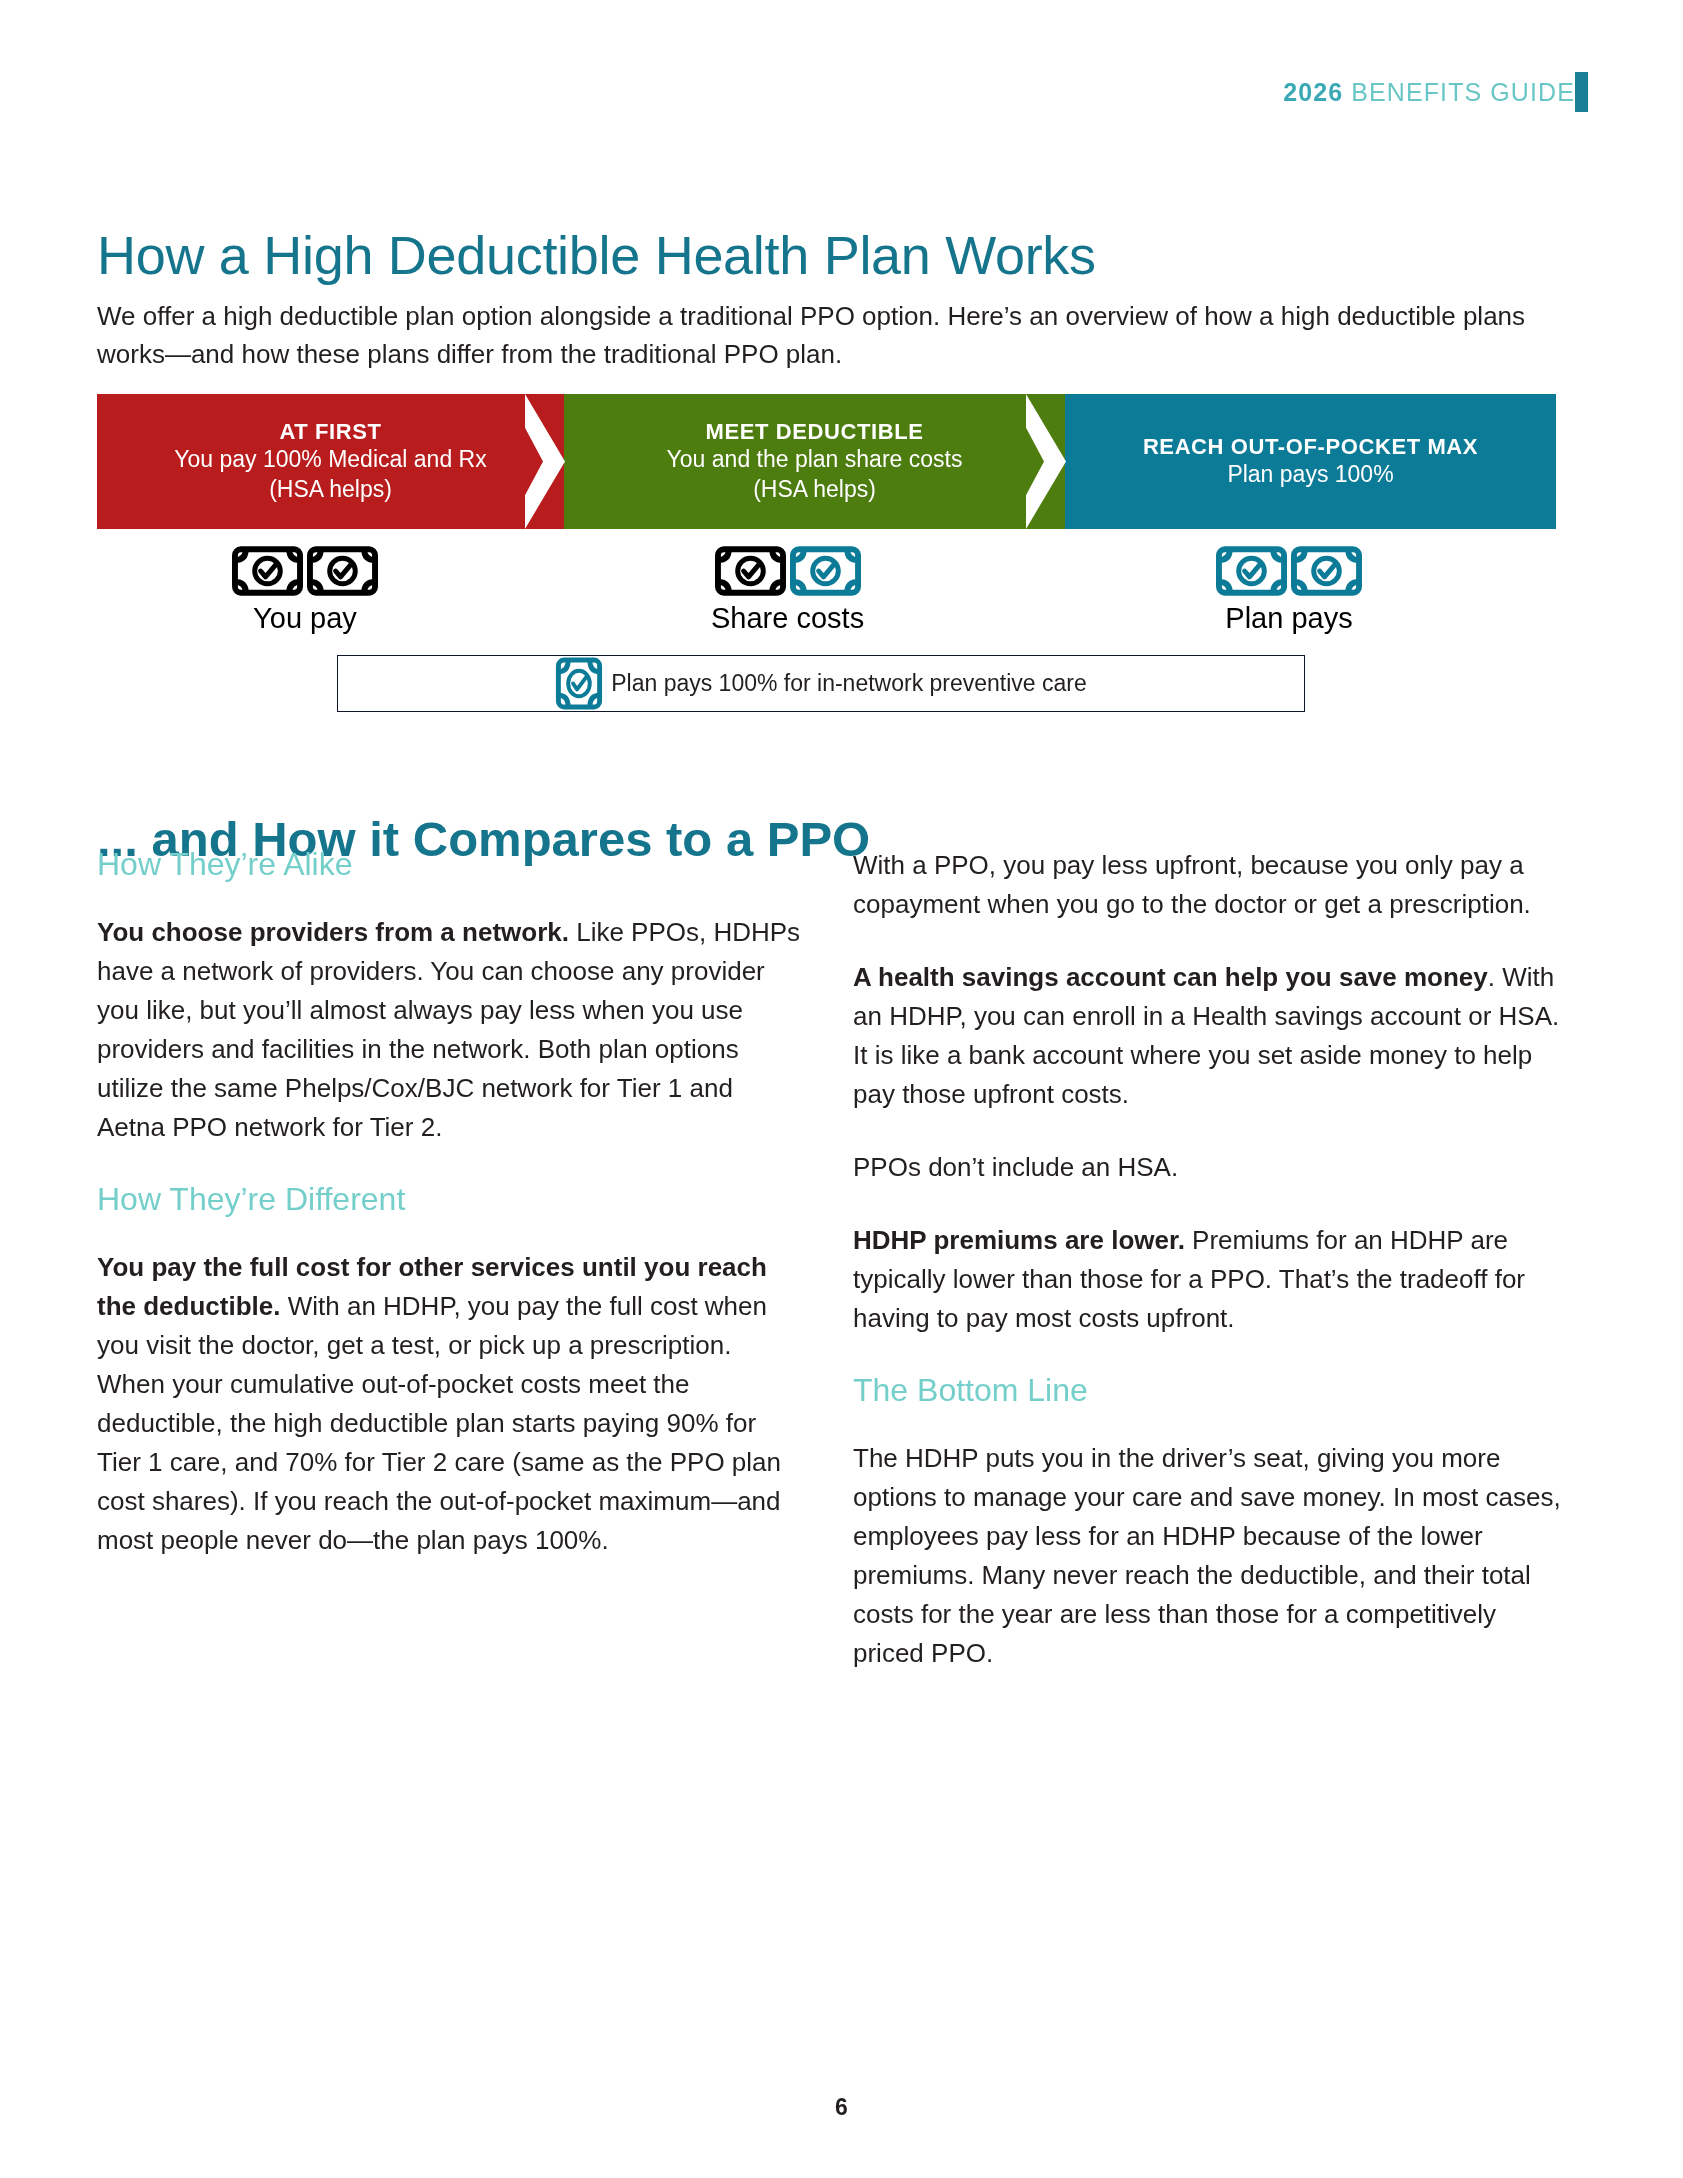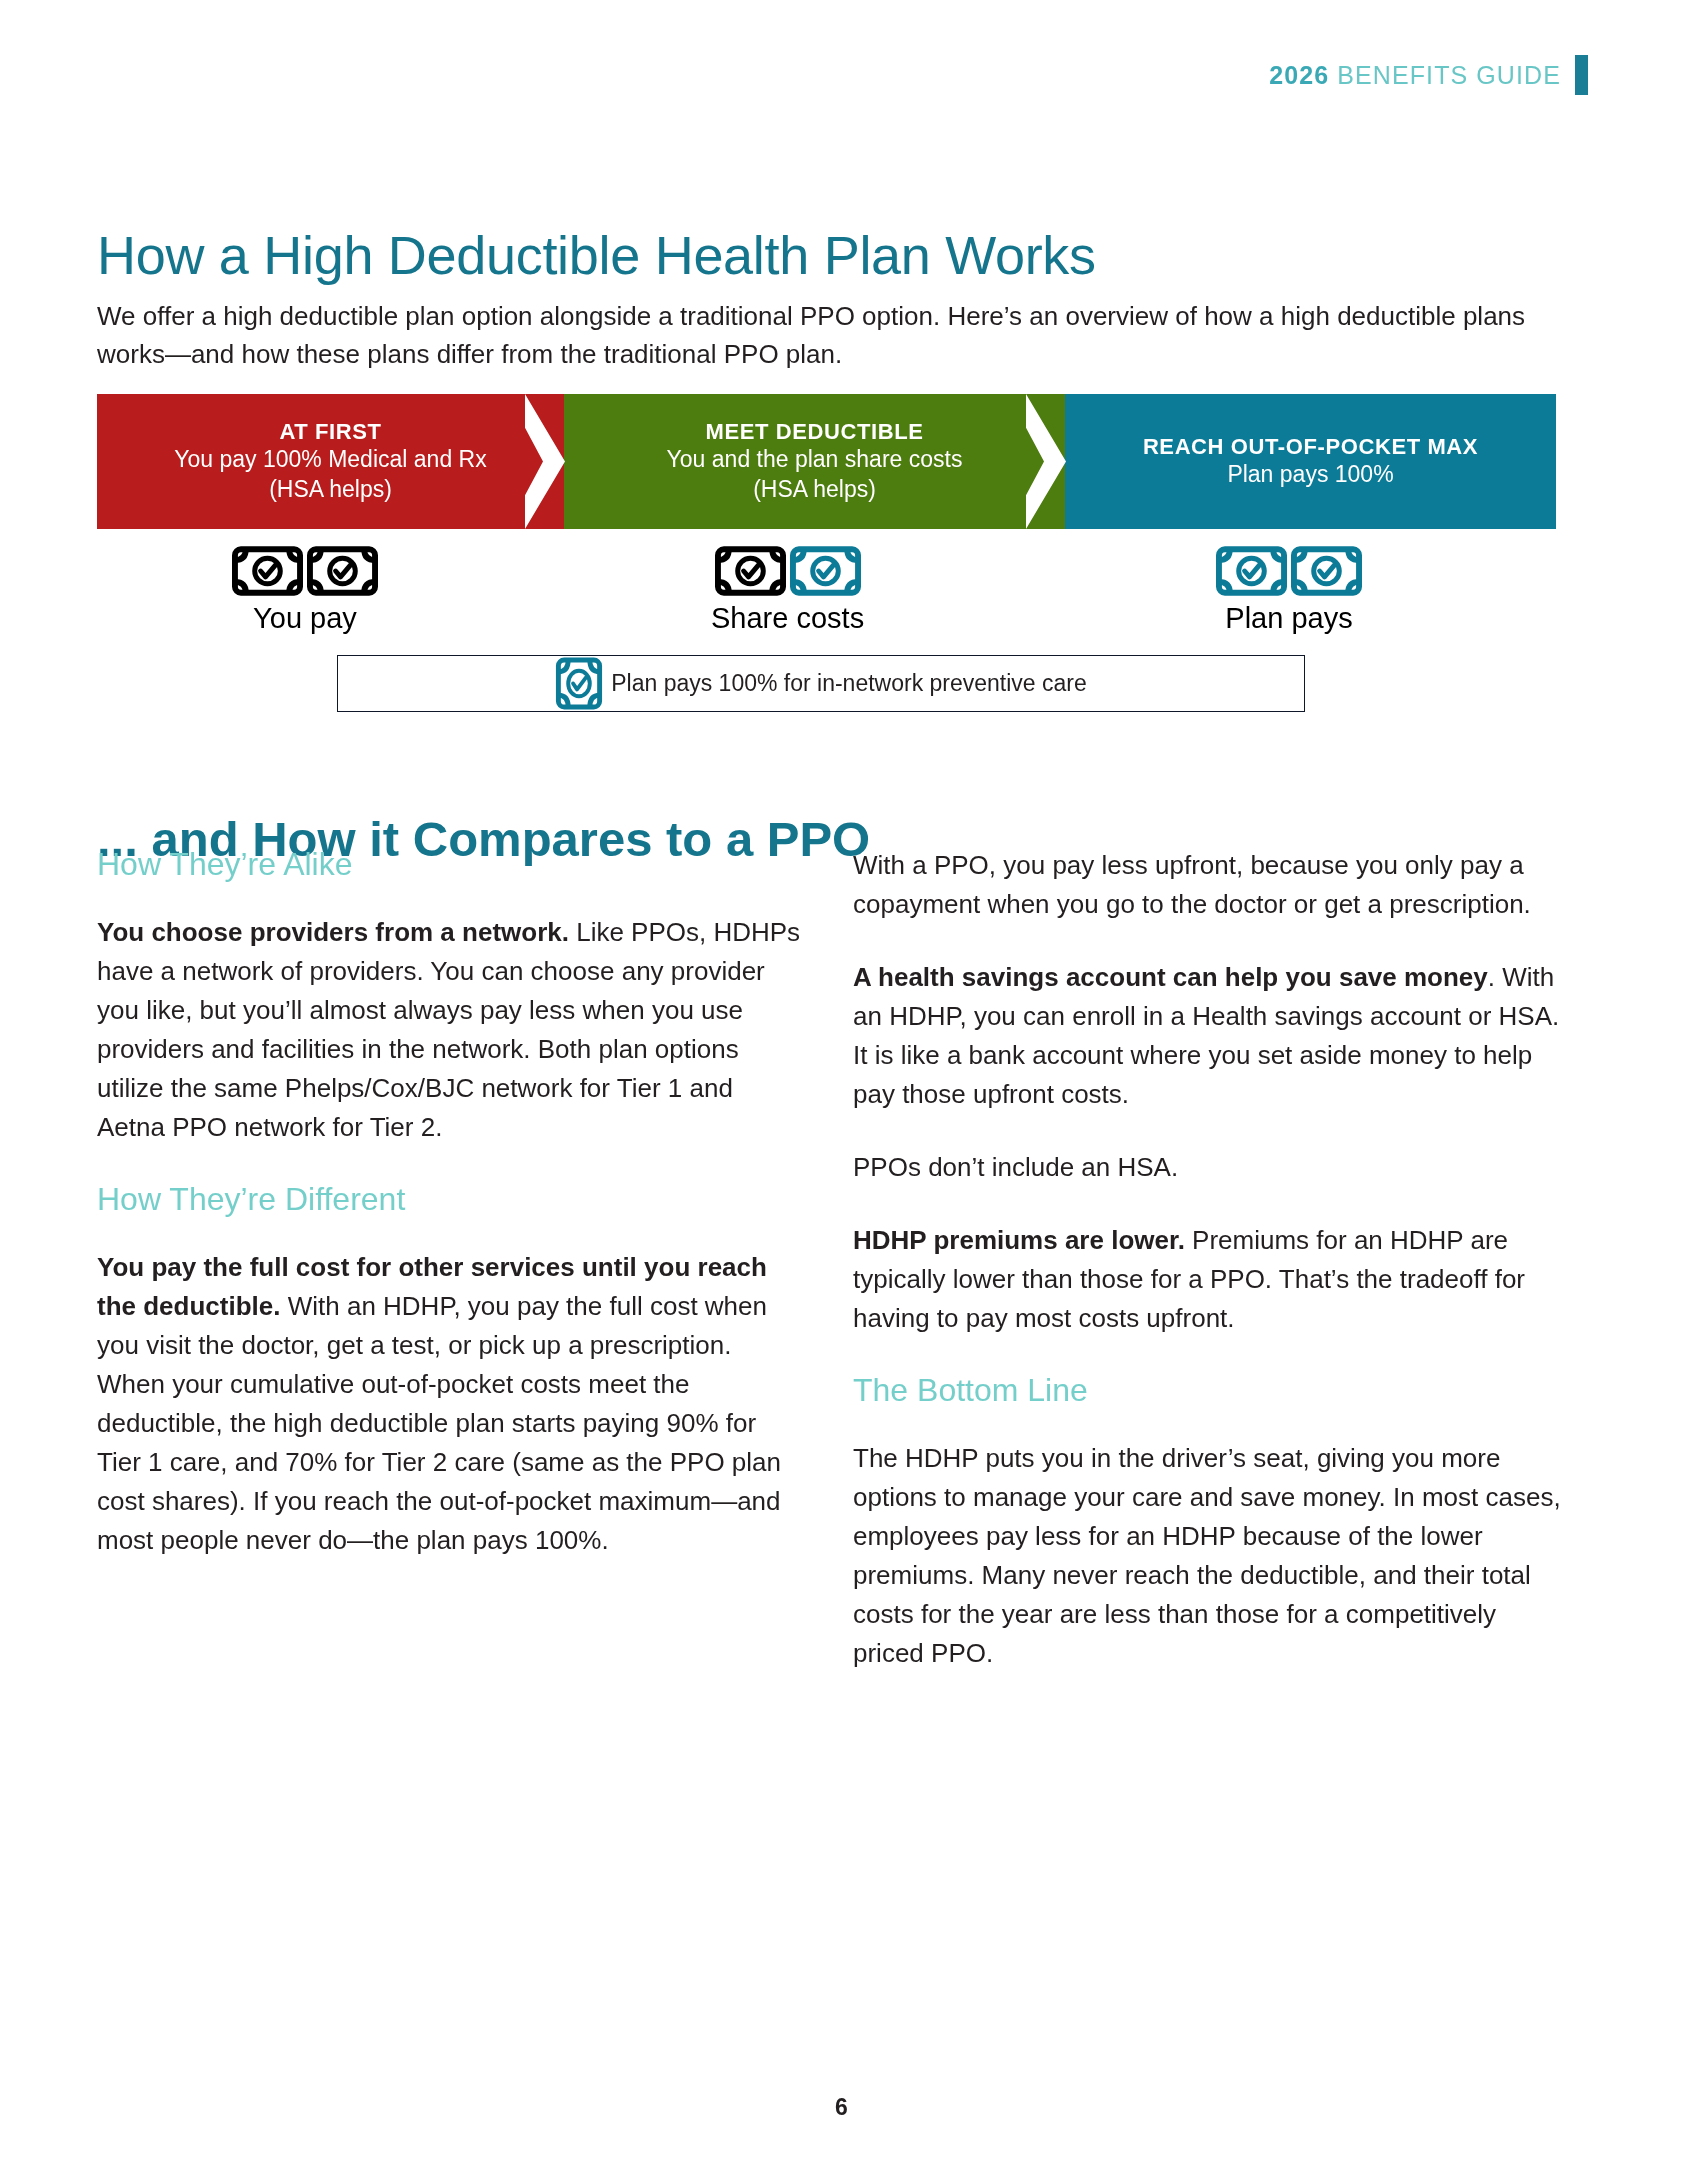--- a/index.html
+++ b/index.html
@@ -10,25 +10,25 @@
     background: #ffffff;
     font-family: "Liberation Sans", sans-serif;
     color: #231f20;
     position: relative;
     overflow: hidden;
   }
 
   
   .header {
     position: absolute;
-    top: 55px;
+    top: 72px;
     right: 95px;
     display: flex;
     align-items: center;
-    gap: 14px;
+    gap: 0;
   }
   .header-text {
     font-size: 25px;
     letter-spacing: 1.1px;
     color: #69c6c6;
   }
   .header-text b { color: #3aa9b5; font-weight: bold; }
   .header-rule {
     width: 13px;
     height: 40px;

